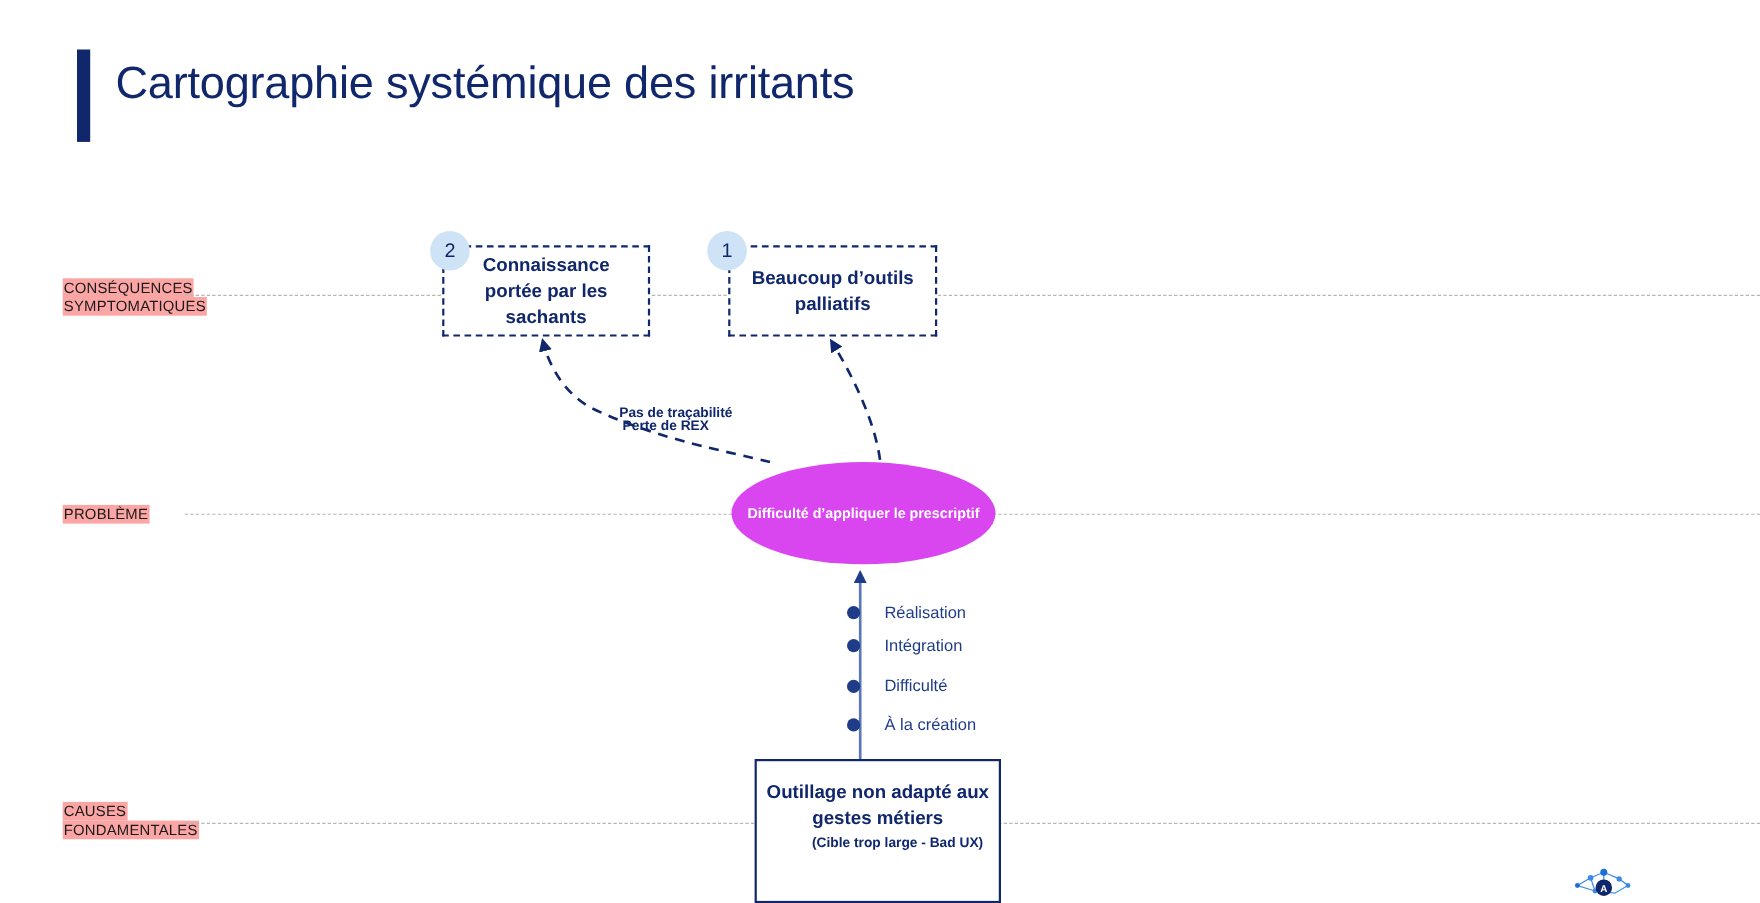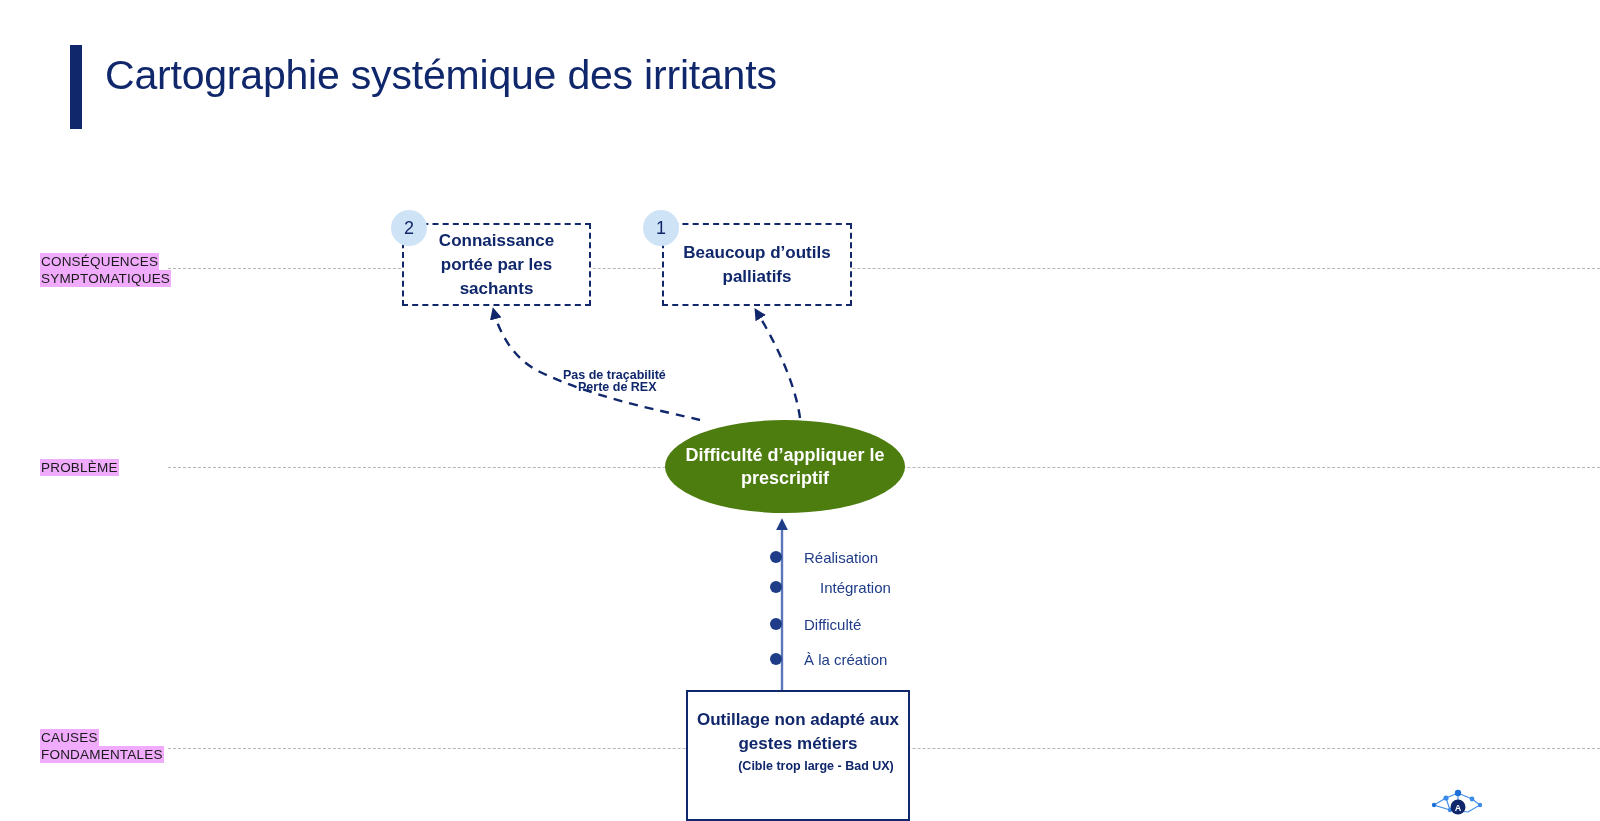--- a/index.html
+++ b/index.html
@@ -39,23 +39,24 @@
 
   
   .band-label {
     position: absolute;
     font-size: 13.5px;
     color: #1a1a1a;
     letter-spacing: 0.2px;
     line-height: 17px;
   }
   .band-label span {
-    background: #f0abfc;
+    background: #fca5a5;
     display: inline-block;
     padding: 0 1px;
+    margin-left: 17px;
   }
   #band-label-consequences { left: 40px; top: 253px; }
   #band-label-probleme     { left: 40px; top: 459px; }
   #band-label-causes       { left: 40px; top: 729px; }
 
   
   .guide-line {
     position: absolute;
     left: 168px;
     right: 0;
@@ -112,29 +113,29 @@
   #badge-1 { left: 643px; top: 210px; }
 
   
   #ellipse-probleme {
     position: absolute;
     left: 665px;
     top: 420px;
     width: 240px;
     height: 93px;
     border-radius: 50%;
-    background: #4d7c0f;
+    background: #d946ef;
     color: #ffffff;
     font-weight: bold;
-    font-size: 18px;
+    font-size: 13px;
     line-height: 23px;
     display: flex;
     align-items: center;
     justify-content: center;
-    text-align: center;
+    text-align: left;
   }
 
   
   #box-outillage {
     position: absolute;
     left: 686px;
     top: 690px;
     width: 224px;
     height: 131px;
     border: 2px solid #10276B;
@@ -184,21 +185,21 @@
 
   
   .edge-label {
     position: absolute;
     font-size: 12.5px;
     font-weight: bold;
     color: #10276B;
     white-space: nowrap;
   }
   #edge-label-tracabilite { left: 563px; top: 336px; margin-top: 32px; }
-  #edge-label-rex         { left: 566px; top: 380px; margin-left: 12px; }
+  #edge-label-rex         { left: 566px; top: 380px; }
 
   
   #connectors {
     position: absolute;
     left: 0;
     top: 0;
     width: 1600px;
     height: 821px;
     pointer-events: none;
   }
@@ -272,21 +273,21 @@
 
   <div id="ellipse-probleme">
     <span>Difficulté d’appliquer le prescriptif</span>
   </div>
 
   <div id="bullet-chain">
     <div class="chain-dot" style="top: 6px;"></div>
     <div class="chain-text" style="top: 12px;">Réalisation</div>
 
     <div class="chain-dot" style="top: 36px;"></div>
-    <div class="chain-text" style="top: 42px; margin-left: 16px;">Intégration</div>
+    <div class="chain-text" style="top: 42px;">Intégration</div>
 
     <div class="chain-dot" style="top: 73px;"></div>
     <div class="chain-text" style="top: 79px;">Difficulté</div>
 
     <div class="chain-dot" style="top: 108px;"></div>
     <div class="chain-text" style="top: 114px;">À la création</div>
   </div>
 
   <div id="box-outillage">
     <div class="main">Outillage non adapté aux gestes métiers</div>

